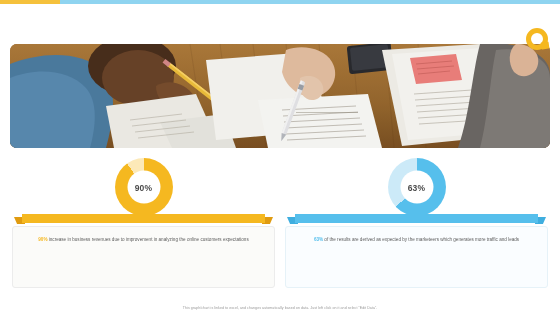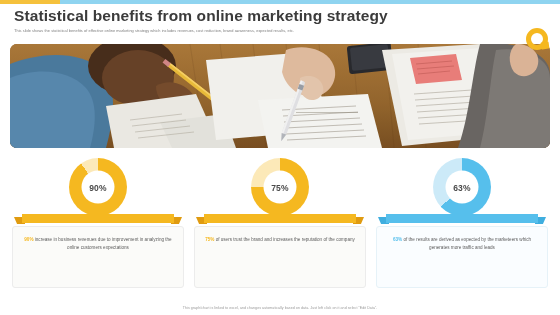--- a/index.html
+++ b/index.html
@@ -100,24 +100,20 @@
 </head>
 <body>
 
 <div class="slide">
 
   <div class="topbar">
     <div class="tb-yellow"></div>
     <div class="tb-blue"></div>
   </div>
 
-  <div class="header">
-    <div class="title">Statistical benefits from online marketing strategy</div>
-    <div class="subtitle">This slide shows the statistical benefits of effective online marketing strategy which includes revenues, cost reduction, brand awareness, expected results, etc.</div>
-  </div>
 
   <div class="logo">
     <div class="ring"></div>
     <div class="notch"></div>
   </div>
 
   <div class="banner">
     <svg viewBox="0 0 540 104" preserveAspectRatio="none">
       <defs>
         <linearGradient id="wood" x1="0" y1="0" x2="0" y2="1">
@@ -238,37 +234,20 @@
         <div class="endL" id="r1l" style="background: rgb(224, 155, 16);"></div>
         <div class="endR" id="r1r" style="background: rgb(224, 155, 16);"></div>
         <div class="bar" id="r1b" style="background: rgb(245, 184, 32);"></div>
       </div>
       <div class="panel">
         <div class="caption"><span class="hl" id="hl1" style="color: rgb(245, 184, 32);">90%</span><span> increase in business revenues due to improvement in analyzing the online customers expectations</span></div>
       </div>
     </div>
 
 
-    <div class="card">
-      <div class="donut-wrap">
-        <div class="donut" id="donut3" style="background: conic-gradient(rgb(245, 184, 32) 0deg, rgb(245, 184, 32) 270deg, rgb(252, 233, 184) 270deg, rgb(252, 233, 184) 360deg);">
-          <div class="hole">
-            <span class="pct">75%</span>
-          </div>
-        </div>
-      </div>
-      <div class="ribbon">
-        <div class="endL" id="r3l" style="background: rgb(224, 155, 16);"></div>
-        <div class="endR" id="r3r" style="background: rgb(224, 155, 16);"></div>
-        <div class="bar" id="r3b" style="background: rgb(245, 184, 32);"></div>
-      </div>
-      <div class="panel">
-        <div class="caption"><span class="hl" id="hl3" style="color: rgb(245, 184, 32);">75%</span><span> of users trust the brand and increases the reputation of the company</span></div>
-      </div>
-    </div>
 
     <div class="card">
       <div class="donut-wrap">
         <div class="donut" id="donut4" style="background: conic-gradient(rgb(86, 191, 236) 0deg, rgb(86, 191, 236) 226.8deg, rgb(204, 234, 248) 226.8deg, rgb(204, 234, 248) 360deg);">
           <div class="hole">
             <span class="pct">63%</span>
           </div>
         </div>
       </div>
       <div class="ribbon">

